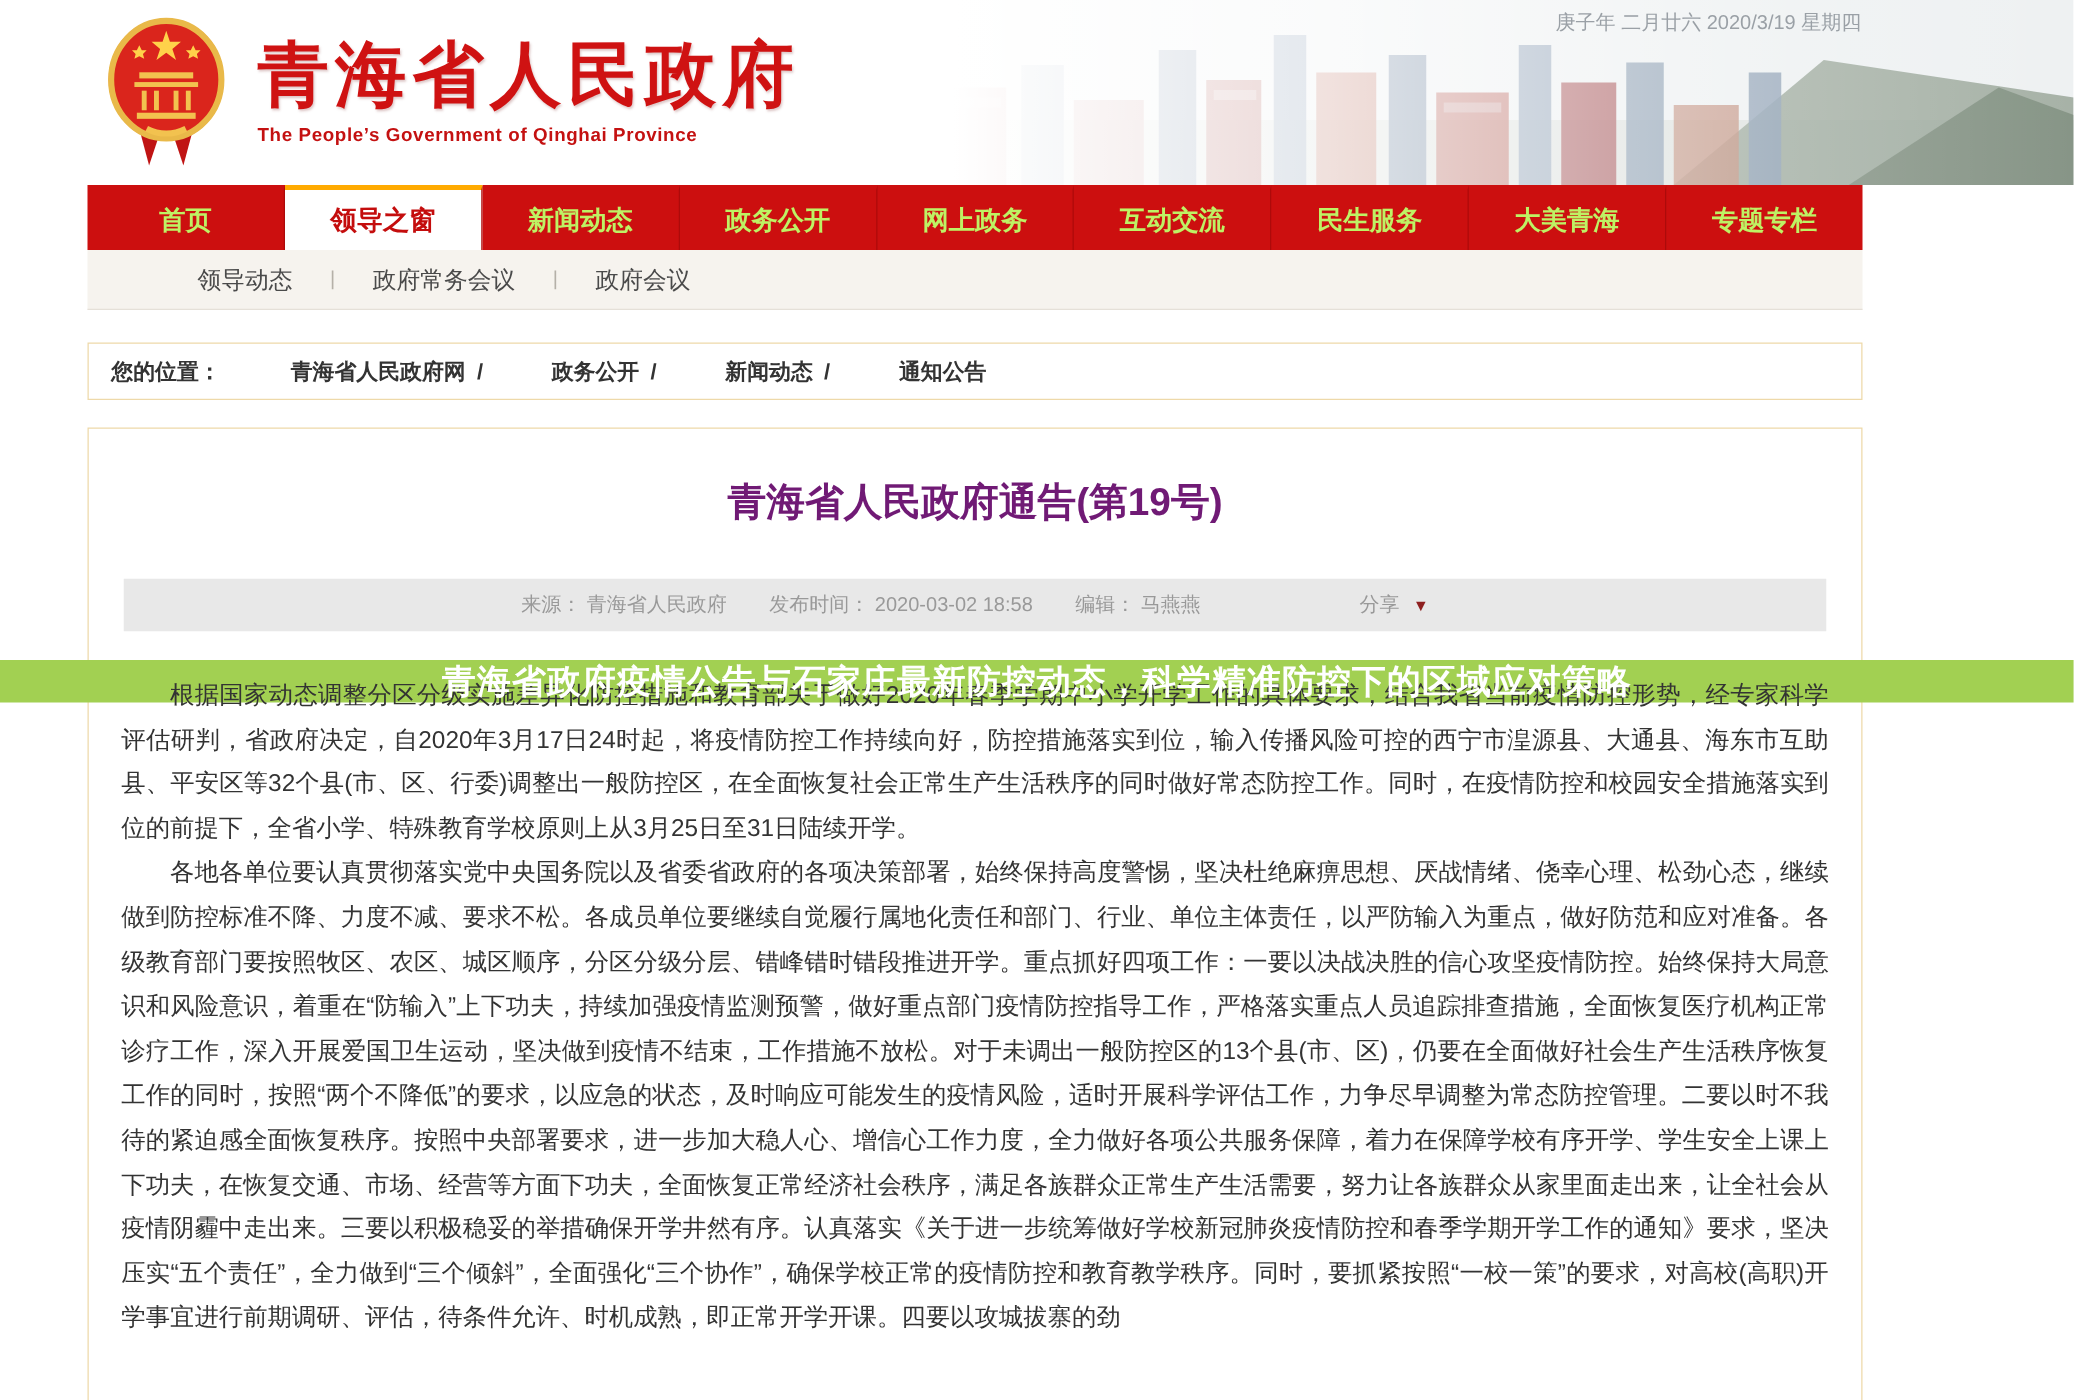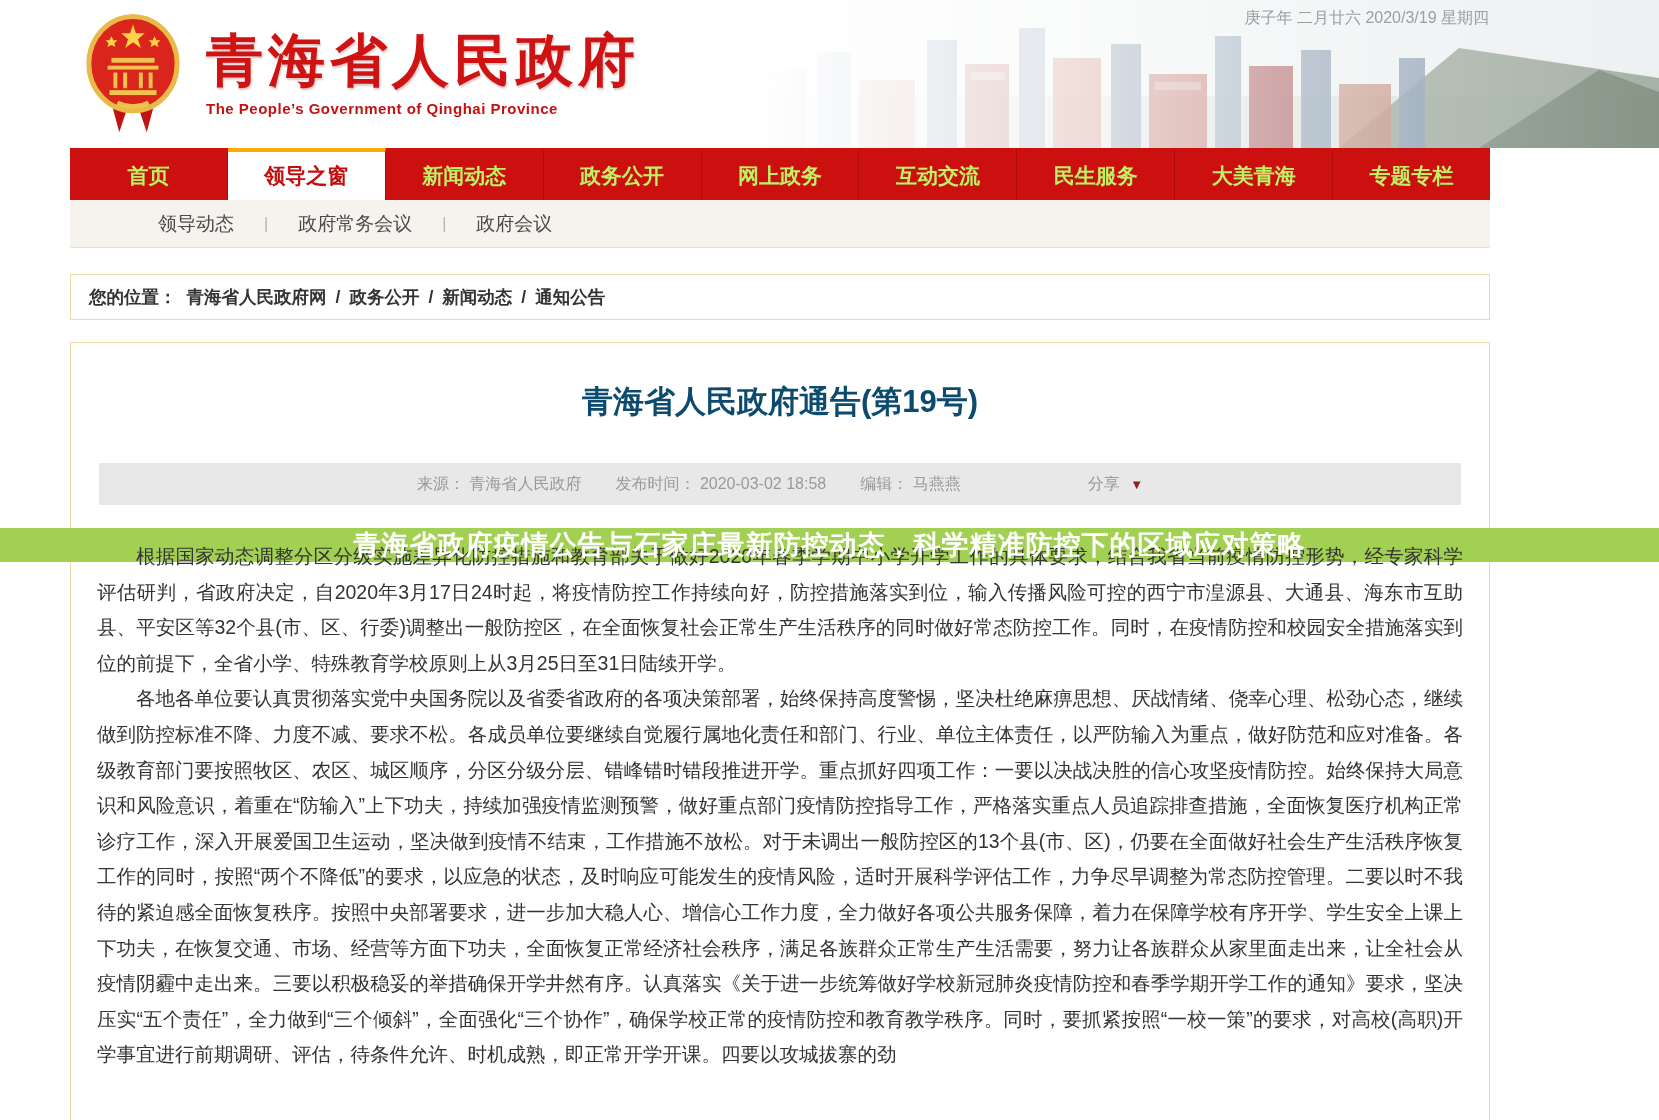--- a/index.html
+++ b/index.html
@@ -34,27 +34,27 @@
 
   
   .subnav { height:48px; background:#f6f3ee; border-bottom:1px solid #e5e0d8;
     display:flex; align-items:center; padding-left:88px; font-size:19px; color:#4a4a4a; }
   .subnav a { cursor:pointer; }
   .subnav-sep { color:#b5b0a8; margin:0 30px; font-size:16px; }
 
   
   .breadcrumb { margin-top:26px; height:46px; border:1px solid #eed9a9; background:#fff;
     display:flex; align-items:center; padding-left:18px; font-size:17.5px; color:#333;font-weight:bold; }
-  .crumb { cursor:pointer; }
+  .crumb { cursor:pointer;margin-left:46px; }
   .crumb-sep { margin:0 9px; color:#333; }
   .crumb-label { margin-right:10px; }
 
   
   .article-box { margin-top:22px; border:1px solid #eed9a9; background:#fff; height:900px; }
-  .article-title { text-align:center; color:#0c4a6e; font-size:31px; font-weight:bold; margin-top:38px; }
+  .article-title { text-align:center; color:#701a75; font-size:31px; font-weight:bold; margin-top:38px; }
   .meta-bar { margin:40px 28px 0 28px; background:#e8e8e8; height:42px;
     display:flex; align-items:center; justify-content:center; color:#999; font-size:16px; }
   .meta-bar .grp { margin:0 17px; }
   .meta-share { margin-left:110px !important; cursor:pointer; }
   .share-tri { color:#8e1f1f; font-size:13px; margin-left:6px; display:inline-block; }
 
   .article-body { position:relative; z-index:2; margin:34px 26px 0 26px;
     color:#333; font-size:19.5px; line-height:35.6px; text-align:justify; }
   .article-body p { margin:0; text-indent:2em; }
 

